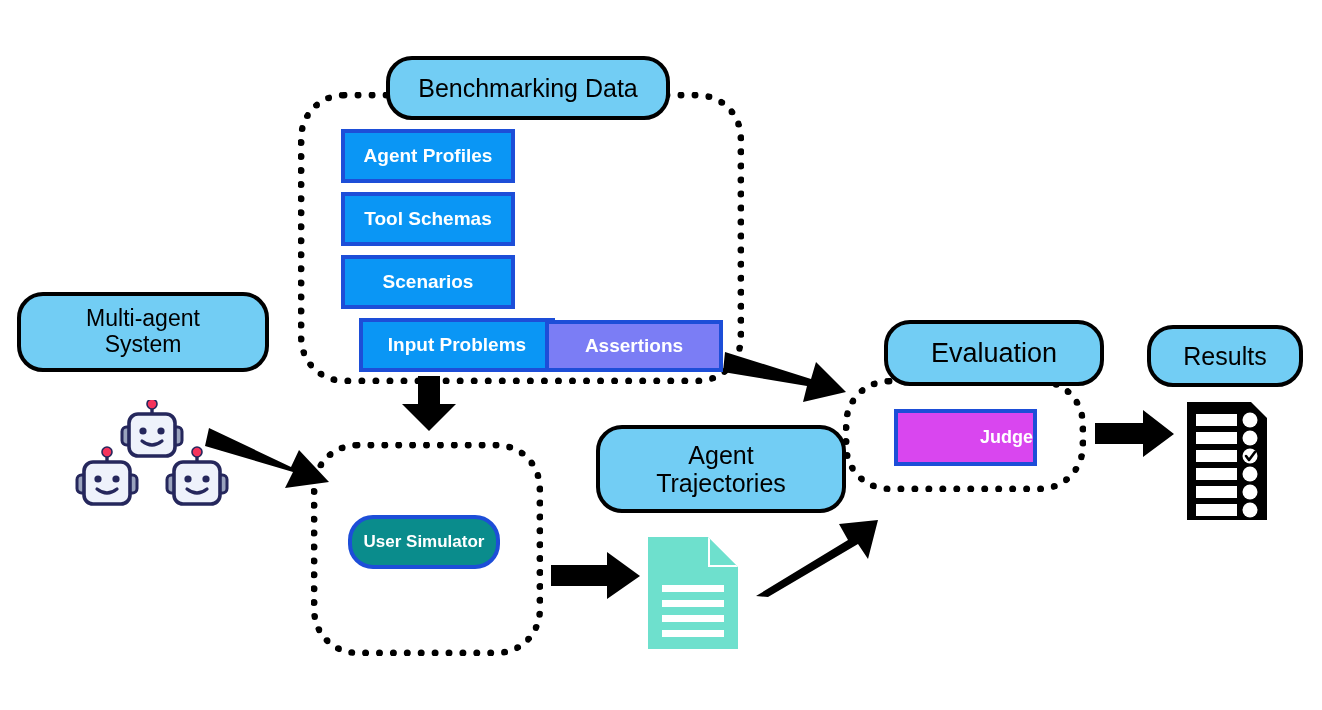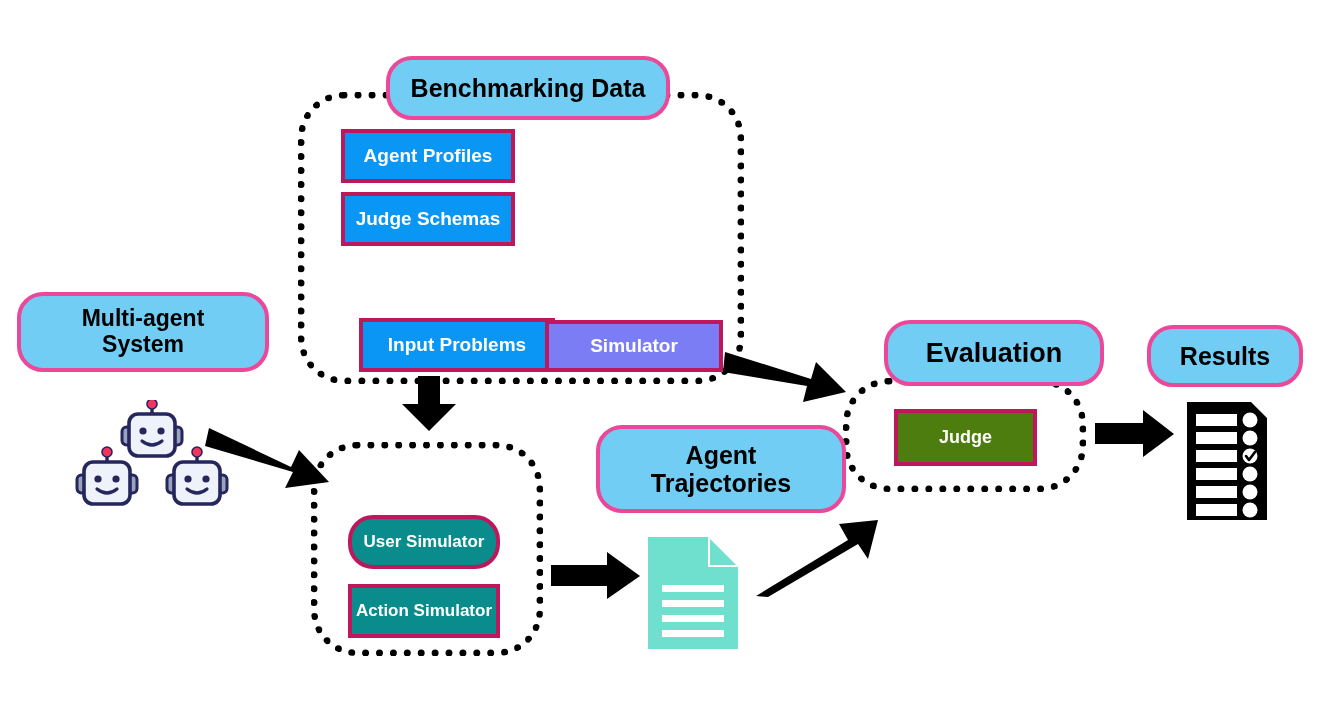--- a/index.html
+++ b/index.html
@@ -15,58 +15,58 @@
     width: 1322px;
     height: 710px;
     background: #ffffff;
     overflow: hidden;
   }
   .abs { position: absolute; }
 
   
   .capsule {
     background: #72cdf4;
-    border: 4px solid #ec4899;
+    border: 4px solid #000000;
     border-radius: 26px;
     display: flex;
     align-items: center;
     justify-content: center;
     text-align: center;
     color: #000000;
-    font-weight: bold;
+    font-weight: normal;
     line-height: 1.12;
     box-sizing: border-box;
     z-index: 30;
   }
 
   
   .dotted-group {
     border: 7px dotted #000000;
     border-radius: 46px;
     box-sizing: border-box;
     background: transparent;
     z-index: 5;
   }
 
   
   .item-box {
-    border: 4px solid #be185d;
+    border: 4px solid #1d4ed8;
     box-sizing: border-box;
     display: flex;
     align-items: center;
     justify-content: center;
     color: #ffffff;
     font-weight: bold;
     text-align: center;
     z-index: 20;
   }
   .item-blue   { background: #0a96f5; }
   .item-purple { background: #7b7df5; }
   .item-teal   { background: #0a8c8c; }
-  .item-green  { background: #4d7c0f; }
+  .item-green  { background: #d946ef; justify-content: flex-end; }
 
   
   .arrow-svg { position: absolute; z-index: 25; overflow: visible; }
 
   
   .icon-wrap { position: absolute; z-index: 15; }
 </style>
 </head>
 <body>
 
@@ -75,28 +75,31 @@
   <div class="abs dotted-group" style="left:298px; top:92px; width:446px; height:292px;"></div>
 
   <div class="abs capsule" style="left:386px; top:56px; width:284px; height:64px; font-size:25px;">
     <span>Benchmarking Data</span>
   </div>
 
   <div class="abs item-box item-blue" style="left:341px; top:129px; width:174px; height:54px; font-size:19px;">
     <span>Agent Profiles</span>
   </div>
   <div class="abs item-box item-blue" style="left:341px; top:192px; width:174px; height:54px; font-size:19px;">
-    <span>Judge Schemas</span>
+    <span>Tool Schemas</span>
+  </div>
+  <div class="abs item-box item-blue" style="left:341px; top:255px; width:174px; height:54px; font-size:19px;">
+    <span>Scenarios</span>
   </div>
   <div class="abs item-box item-blue" style="left:359px; top:318px; width:196px; height:54px; font-size:19px;">
     <span>Input Problems</span>
   </div>
 
   <div class="abs item-box item-purple" style="left:545px; top:320px; width:178px; height:52px; font-size:19px;">
-    <span>Simulator</span>
+    <span>Assertions</span>
   </div>
 
   <div class="abs capsule" style="left:17px; top:292px; width:252px; height:80px; font-size:23px; flex-direction:column;">
     <span>Multi-agent</span>
     <span>System</span>
   </div>
 
   <div class="icon-wrap" style="left:58px; top:400px; width:190px; height:110px;">
     <svg width="190" height="110" viewBox="0 0 190 110" xmlns="http://www.w3.org/2000/svg">
       <defs>
@@ -132,23 +135,20 @@
 
   <svg class="arrow-svg" style="left:723px; top:348px;" width="125" height="62" viewBox="0 0 125 62" xmlns="http://www.w3.org/2000/svg">
     <path d="M2 4 L88 31 L93 14 L123 44 L80 54 L84 38 L0 24 Z" fill="#000000"></path>
   </svg>
 
   <div class="abs dotted-group" style="left:311px; top:442px; width:232px; height:214px;"></div>
 
 
   <div class="abs item-box item-teal" style="left:348px; top:515px; width:152px; height:54px; font-size:17px;border-radius:25px;">
     <span>User Simulator</span>
-  </div>
-  <div class="abs item-box item-teal" style="left:348px; top:584px; width:152px; height:54px; font-size:17px;">
-    <span>Action Simulator</span>
   </div>
 
   <svg class="arrow-svg" style="left:551px; top:552px;" width="90" height="48" viewBox="0 0 90 48" xmlns="http://www.w3.org/2000/svg">
     <path d="M0 13 L56 13 L56 0 L89 24 L56 47 L56 34 L0 34 Z" fill="#000000"></path>
   </svg>
 
   <div class="abs capsule" style="left:566px; top:425px; width:250px; height:88px; font-size:25px; flex-direction:column;margin-left:30px;">
     <span>Agent</span>
     <span>Trajectories</span>
   </div>

